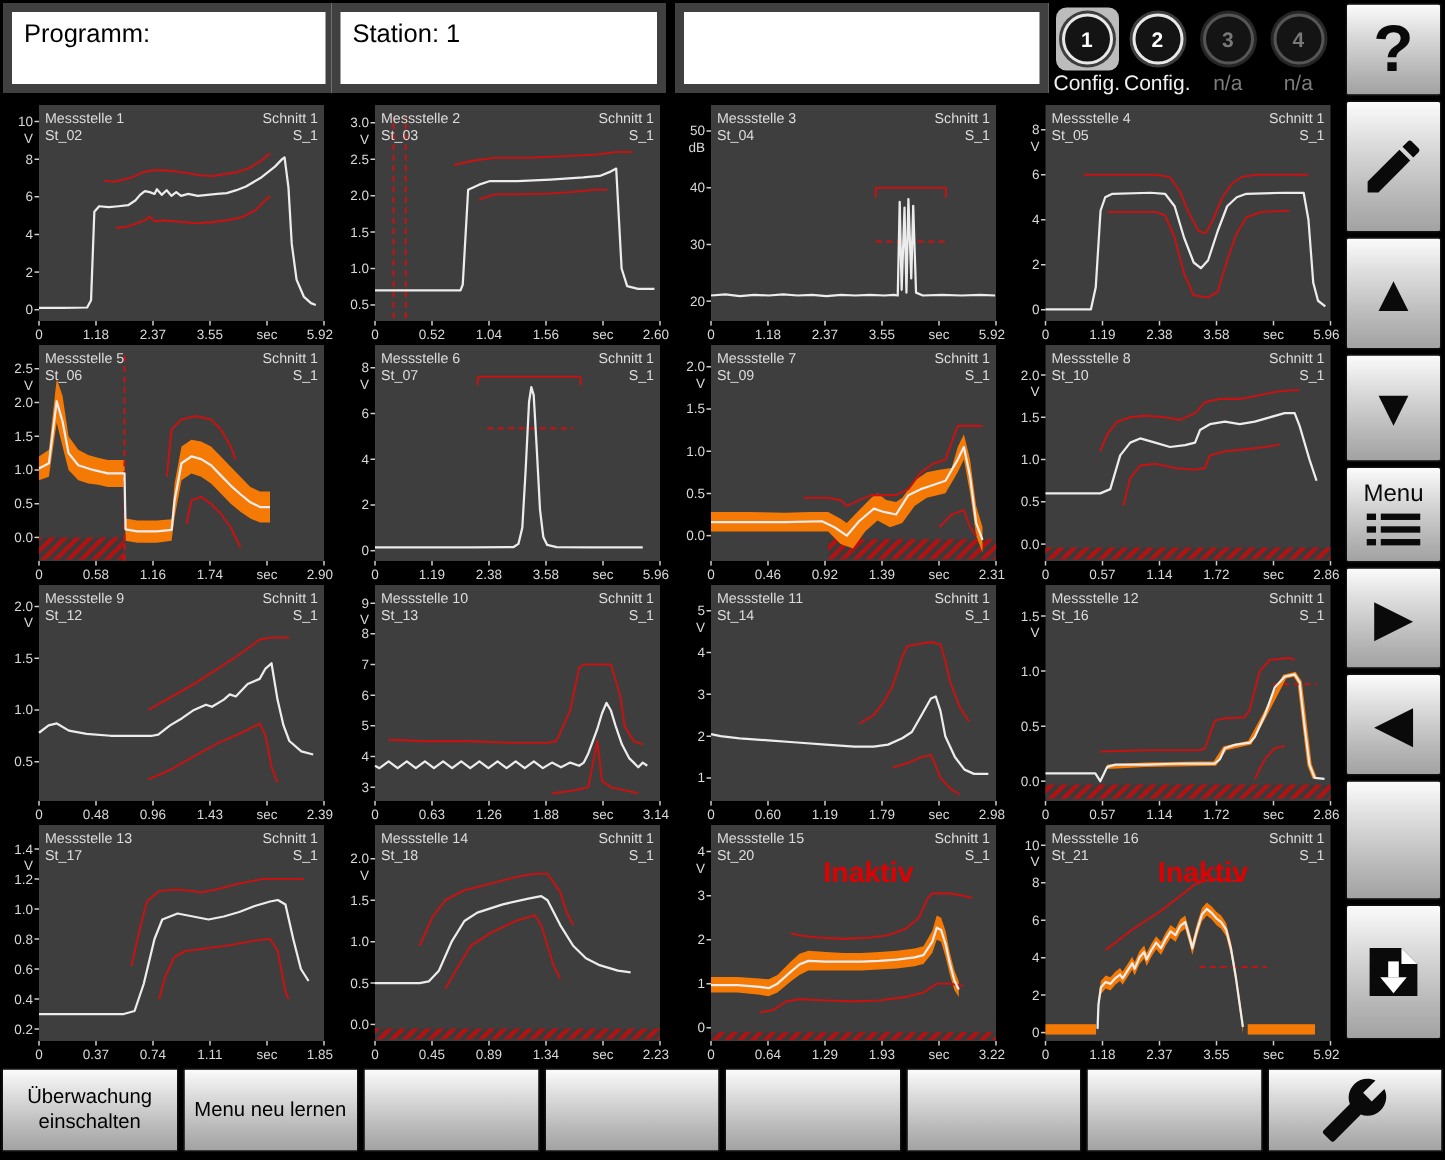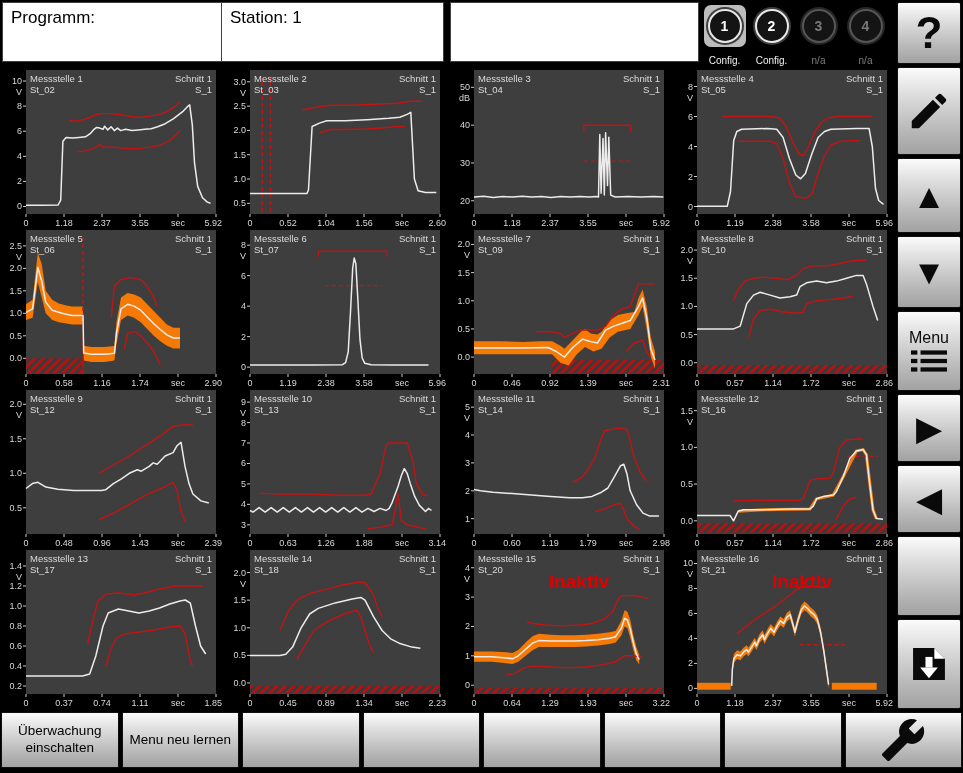--- a/index.html
+++ b/index.html
@@ -1,28 +1,28 @@
 <!DOCTYPE html>
 <html><head>
 <meta charset="utf-8">
 <style>
   html,body{margin:0;padding:0;}
   body{width:963px;height:773px;background:#000;font-family:"Liberation Sans",sans-serif;position:relative;overflow:hidden;}
   
-  .hbox{position:absolute;top:2px;height:60px;background:#fff;border:1px solid #404040;box-sizing:border-box;padding:4px 8px;font-size:17px;color:#000;line-height:1.3;}
+  .hbox{position:absolute;top:2px;height:60px;background:#fff;border:6px solid #404040;box-sizing:border-box;padding:4px 8px;font-size:17px;color:#000;line-height:1.3;}
   #box-program{left:2px;width:221px;}
   #box-station{left:221px;width:223px;}
   #box-empty{left:450px;width:249px;}
   #configs{position:absolute;left:701px;top:0;width:194px;height:68px;background:#000;display:flex;align-items:flex-start;padding-top:5px;box-sizing:border-box;}
   .cfg{width:47px;display:flex;flex-direction:column;align-items:center;cursor:default;}
   .cfg .disc{width:42px;height:42px;border-radius:7px;display:flex;align-items:center;justify-content:center;}
   .cfg.sel .disc{background:#bcbcbc;}
   .circle{width:30px;height:30px;border-radius:50%;background:#141414;border:2px solid #e8e8e8;color:#fff;display:flex;align-items:center;justify-content:center;font-size:14px;font-weight:bold;box-shadow:0 0 0 2px #3d3d3d;}
   .cfg.dis .circle{border-color:#555;color:#787878;box-shadow:0 0 0 2px #262626;}
-  .cfg .lbl{font-size:10px;color:#f0f0f0;margin-top:8px;}
+  .cfg .lbl{font-size:14px;color:#f0f0f0;margin-top:0px;}
   .cfg.dis .lbl{color:#7d7d7d;text-align:center;}
   
   #grid{position:absolute;left:0;top:70px;width:895px;height:640px;display:grid;grid-template-columns:repeat(4,223.75px);grid-template-rows:repeat(4,160px);}
   .cell{position:relative;}
   .cell svg{display:block;}
   
   #sidebar{position:absolute;left:897px;top:2px;width:64px;display:flex;flex-direction:column;gap:3px;}
   .sbtn{background:linear-gradient(180deg,#fbfbfb 0%,#dedede 30%,#b6b6b6 75%,#a2a2a2 100%);border:1px solid #101010;border-radius:2px;display:flex;flex-direction:column;align-items:center;justify-content:center;color:#000;box-sizing:border-box;}
   .glyph{font-size:34px;color:#0a0a0a;line-height:1;}
   .qmark{font-size:44px;font-weight:bold;}
@@ -682,21 +682,21 @@
     <svg width="46" height="46" viewBox="0 0 24 24">
         <path fill="#0a0a0a" d="M3 17.25V21h3.75L17.81 9.94l-3.75-3.75L3 17.25zM20.71 7.04c.39-.39.39-1.02 0-1.41l-2.34-2.34c-.39-.39-1.02-.39-1.41 0l-1.83 1.83 3.75 3.75 1.83-1.83z"></path>
       </svg>
   </div>
   <div class="sbtn" style="height:75px">
     <span class="glyph">▲</span>
   </div>
   <div class="sbtn" style="height:72px">
     <span class="glyph">▼</span>
   </div>
-  <div class="sbtn" style="height:80px">
+  <div class="sbtn" style="height:64px">
     <span class="menu-word">Menu</span>
     <svg width="36" height="24" viewBox="0 0 34 22">
       <g fill="#0a0a0a">
         <rect x="0" y="1" width="6" height="4"></rect>
           <rect x="9" y="1" width="25" height="4"></rect>
         <rect x="0" y="9" width="6" height="4"></rect>
           <rect x="9" y="9" width="25" height="4"></rect>
         <rect x="0" y="17" width="6" height="4"></rect>
           <rect x="9" y="17" width="25" height="4"></rect>
       </g>

